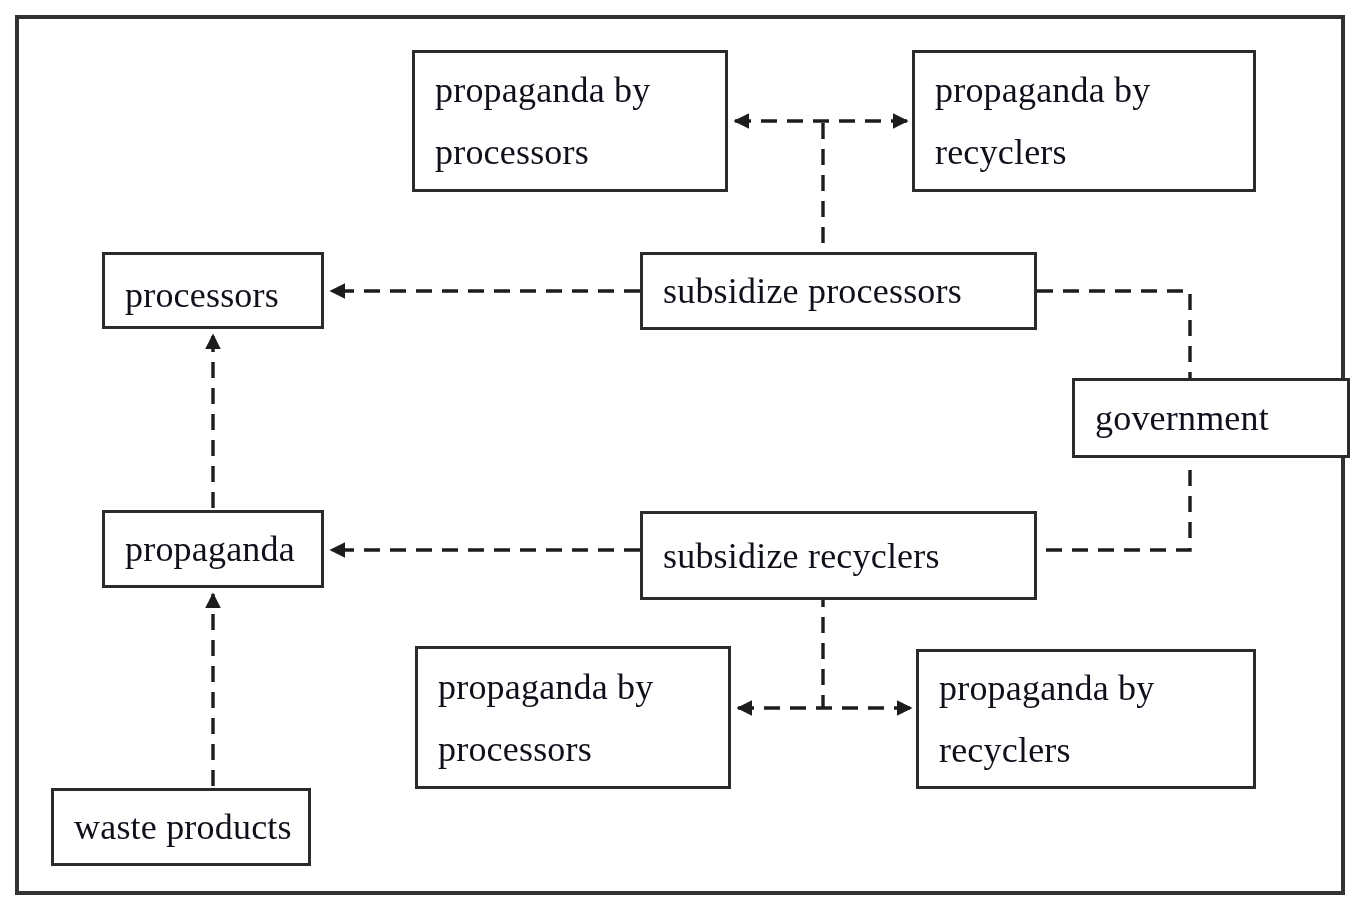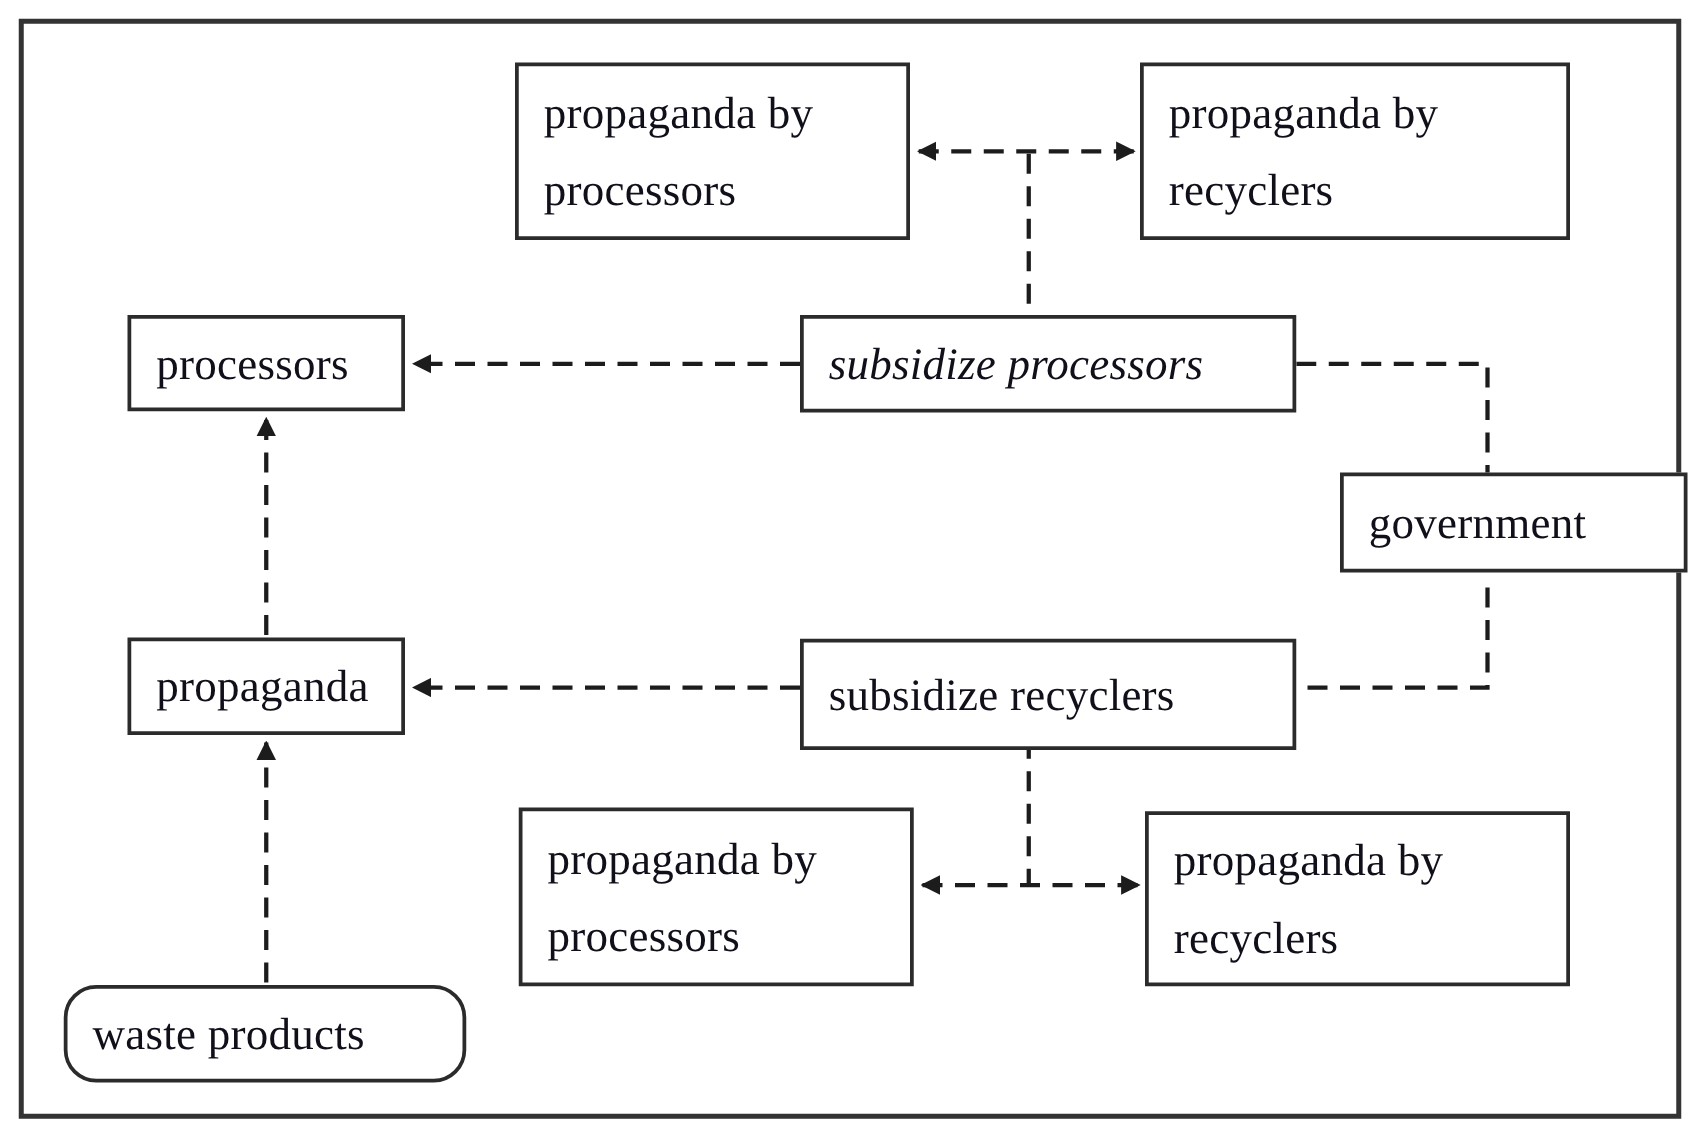--- a/index.html
+++ b/index.html
@@ -44,28 +44,28 @@
     display: flex;
     flex-direction: column;
     justify-content: center;
     padding-left: 20px;
     padding-right: 12px;
     letter-spacing: 0.2px;
   }
   
   .n-prop-proc-top  { left: 412px; top:  50px; width: 316px; height: 142px; }
   .n-prop-recy-top  { left: 912px; top:  50px; width: 344px; height: 142px; }
-  .n-processors     { left: 102px; top: 252px; width: 222px; height:  77px; }
-  .n-sub-proc       { left: 640px; top: 252px; width: 397px; height:  78px; font-style: italic; }
+  .n-processors     { left: 102px; top: 252px; width: 222px; height:  77px; justify-content: flex-end; }
+  .n-sub-proc       { left: 640px; top: 252px; width: 397px; height:  78px; }
   .n-government     { left:1072px; top: 378px; width: 278px; height:  80px; }
   .n-recyclers      { left: 102px; top: 510px; width: 222px; height:  78px; }
   .n-sub-recy       { left: 640px; top: 511px; width: 397px; height:  89px; }
   .n-prop-proc-bot  { left: 415px; top: 646px; width: 316px; height: 143px; }
   .n-prop-recy-bot  { left: 916px; top: 649px; width: 340px; height: 140px; }
-  .n-waste          { left:  51px; top: 788px; width: 322px; height:  78px; border-radius: 26px; }
+  .n-waste          { left:  51px; top: 788px; width: 260px; height:  78px; }
 </style>
 </head>
 <body>
 
 <div id="stage">
 
   <div class="outer-frame"></div>
 
   <svg class="connectors" viewBox="0 0 1362 912" xmlns="http://www.w3.org/2000/svg">
     <defs>

